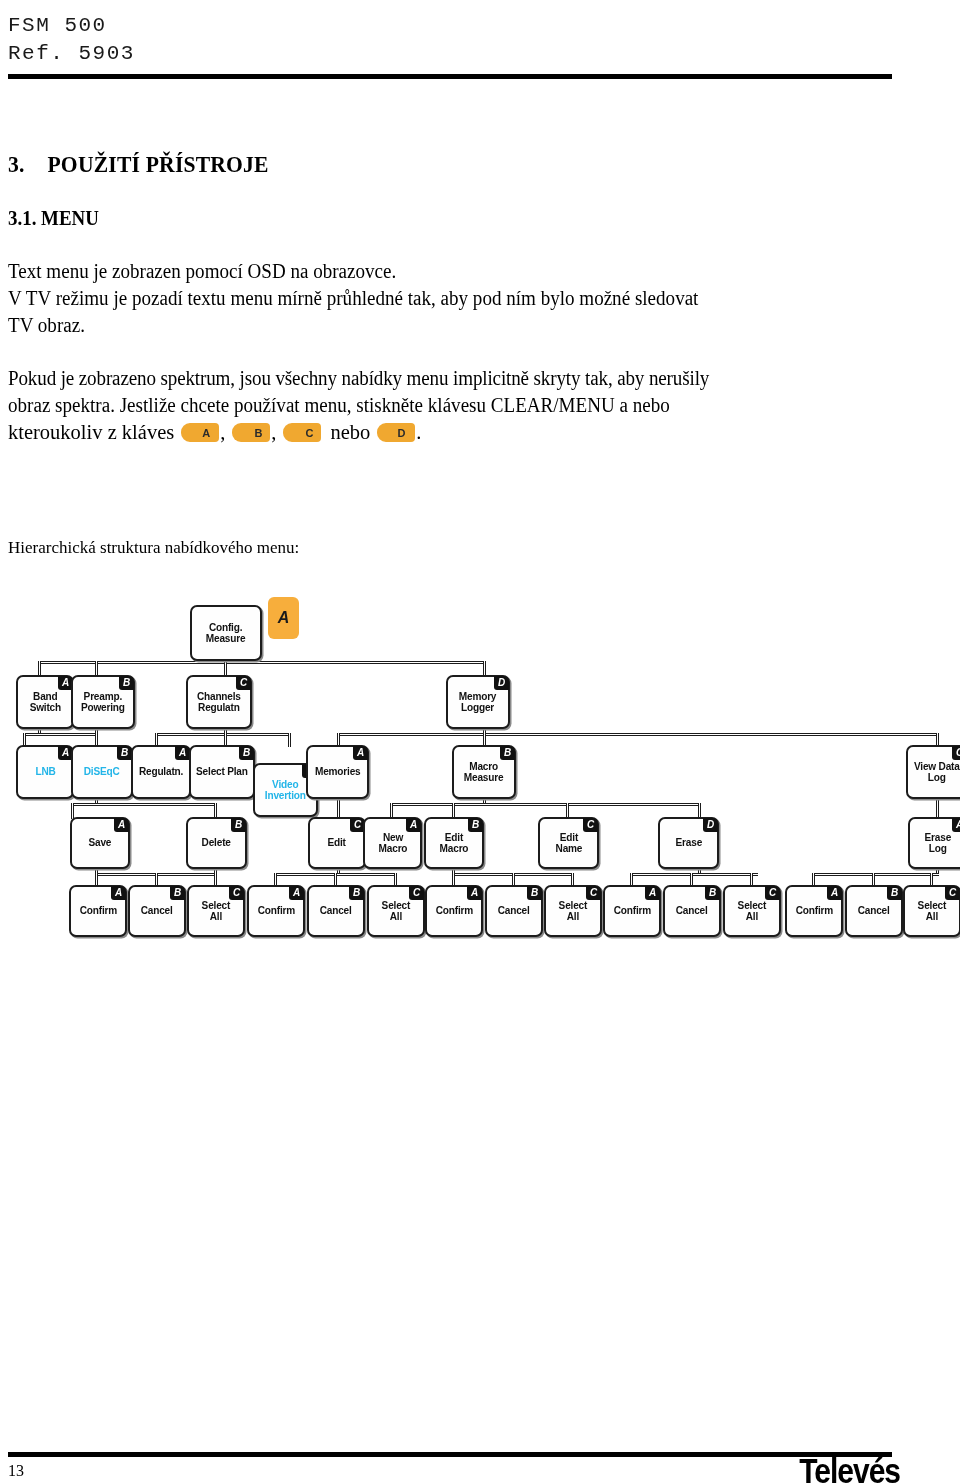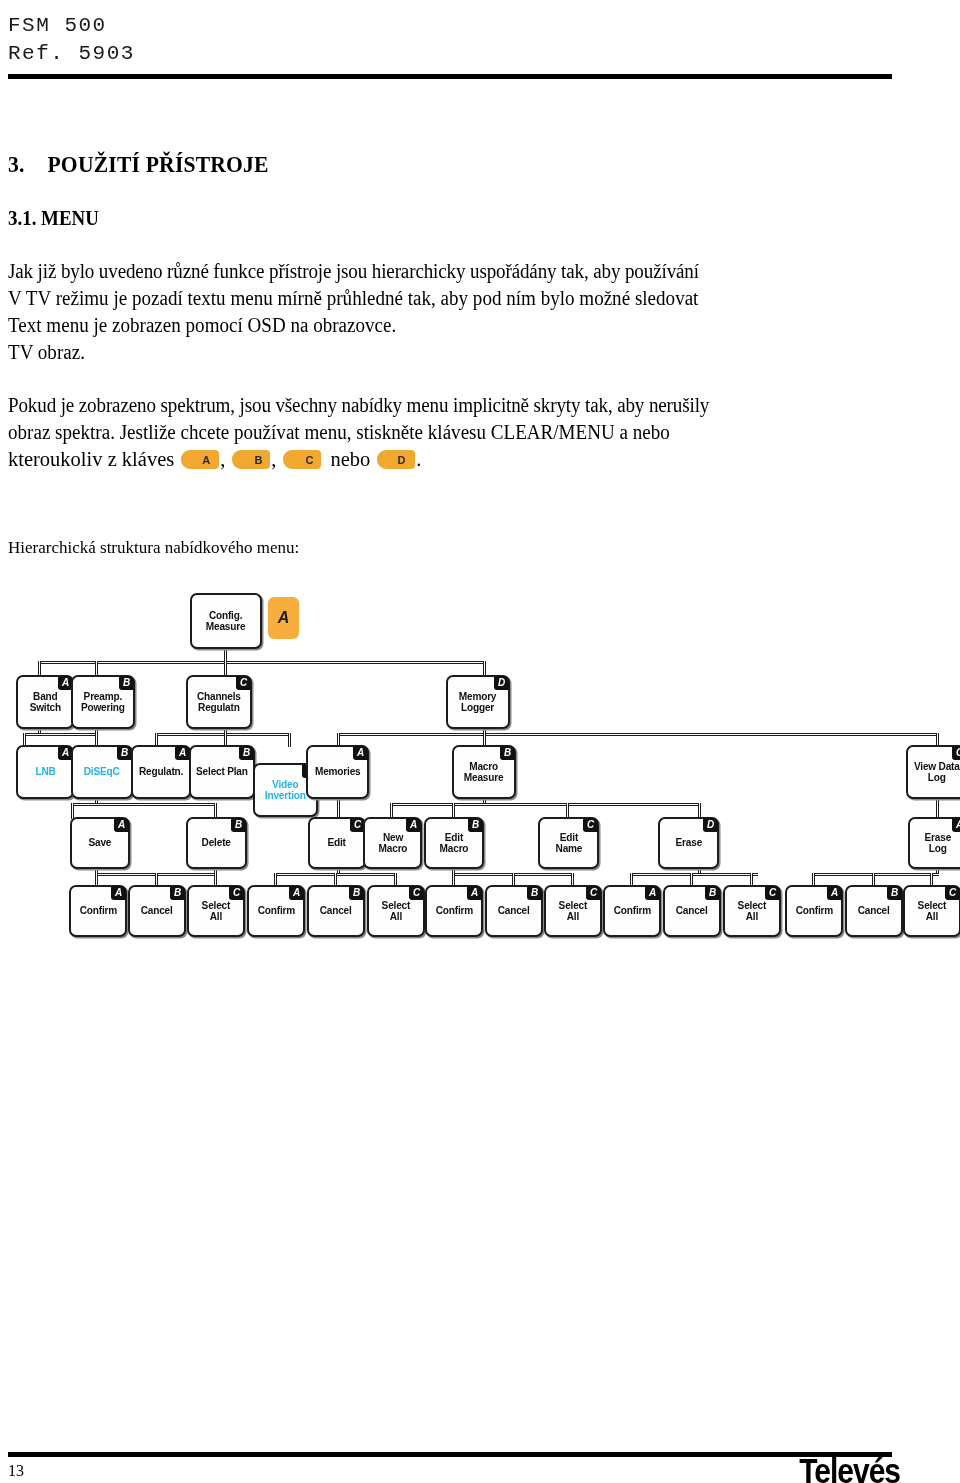--- a/index.html
+++ b/index.html
@@ -78,23 +78,22 @@
     <div>Ref. 5903</div>
   </div>
   <div class="rule-top"></div>
 
   <div class="h1">
     <span class="num">3.</span><span>POUŽITÍ PŘÍSTROJE</span>
   </div>
   <div class="h2">3.1. MENU</div>
 
   <div class="body">
-    <p class="tight"><span class="cond">Jak již bylo uvedeno různé funkce přístroje jsou hierarchicky uspořádány tak, aby používání</span></p>
+    <p><span class="cond">Text menu je zobrazen pomocí OSD na obrazovce.</span></p>
     <p><span class="cond">V TV režimu je pozadí textu menu mírně průhledné tak, aby pod ním bylo možné sledovat</span></p>
-    <p><span class="cond">Text menu je zobrazen pomocí OSD na obrazovce.</span></p>
     <p><span class="cond">TV obraz.</span></p>
     <div class="para-gap"></div>
     <p class="tight"><span class="cond">Pokud je zobrazeno spektrum, jsou všechny nabídky menu implicitně skryty tak, aby nerušily</span></p>
     <p><span class="cond">obraz spektra. Jestliže chcete používat menu, stiskněte klávesu CLEAR/MENU a nebo</span></p>
     <p class="keyline">
       <span>kteroukoliv z kláves</span>
       <span class="kc k-a">
           <i>A</i>
         </span>
       <span>,</span>
@@ -182,21 +181,21 @@
     <div class="vl" style="left:630px;top:298px;height:14px"></div>
     <div class="vl" style="left:690px;top:298px;height:14px"></div>
     <div class="vl" style="left:750px;top:298px;height:14px"></div>
 
     <div class="vl" style="left:936px;top:288px;height:12px"></div>
     <div class="hl" style="left:812px;top:298px;width:127px"></div>
     <div class="vl" style="left:812px;top:298px;height:14px"></div>
     <div class="vl" style="left:872px;top:298px;height:14px"></div>
     <div class="vl" style="left:930px;top:298px;height:14px"></div>
 
-    <div class="node" style="left:190px;top:18px;width:68px;height:52px">
+    <div class="node" style="left:190px;top:30px;width:68px;height:52px">
       <div class="lbl">
         <span>Config.</span><br>
         <span>Measure</span>
       </div>
     </div>
     <div class="kchip" style="left:268px;top:22px;width:31px;height:42px;font-size:16px">
         <span>A</span>
       </div>
 
     <div class="node" style="left:16px;top:100px;width:54px;height:50px">

